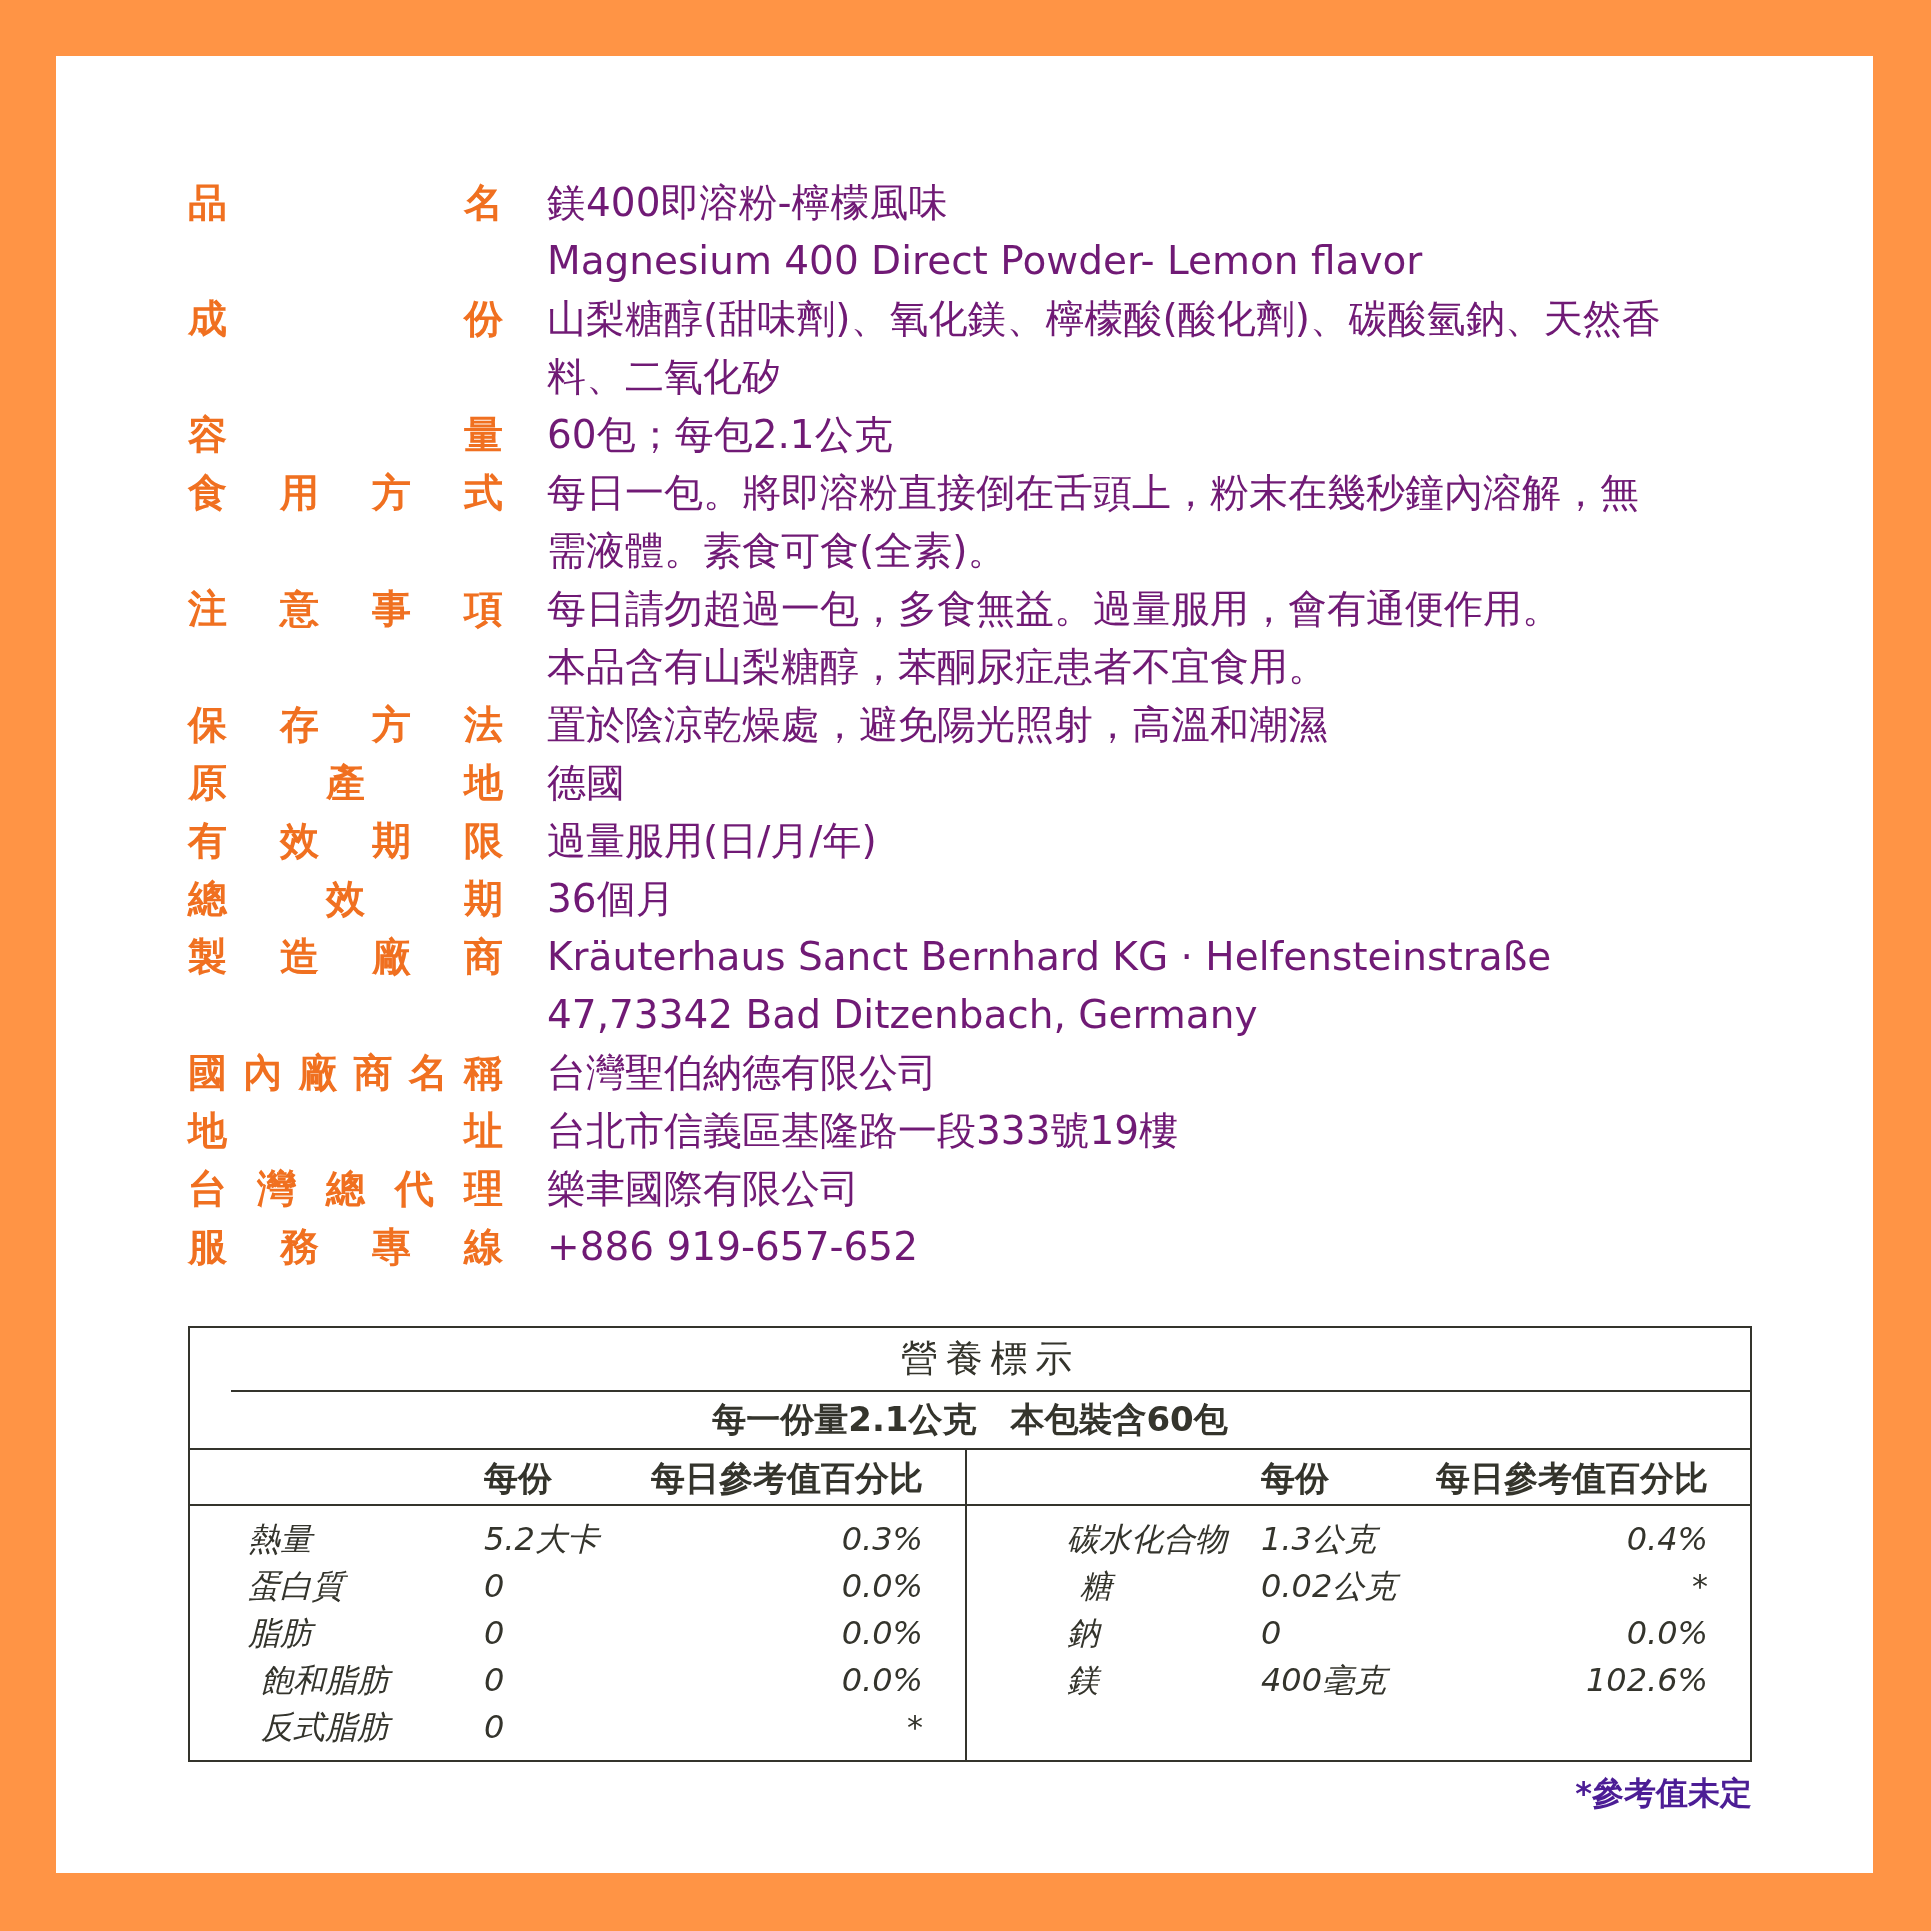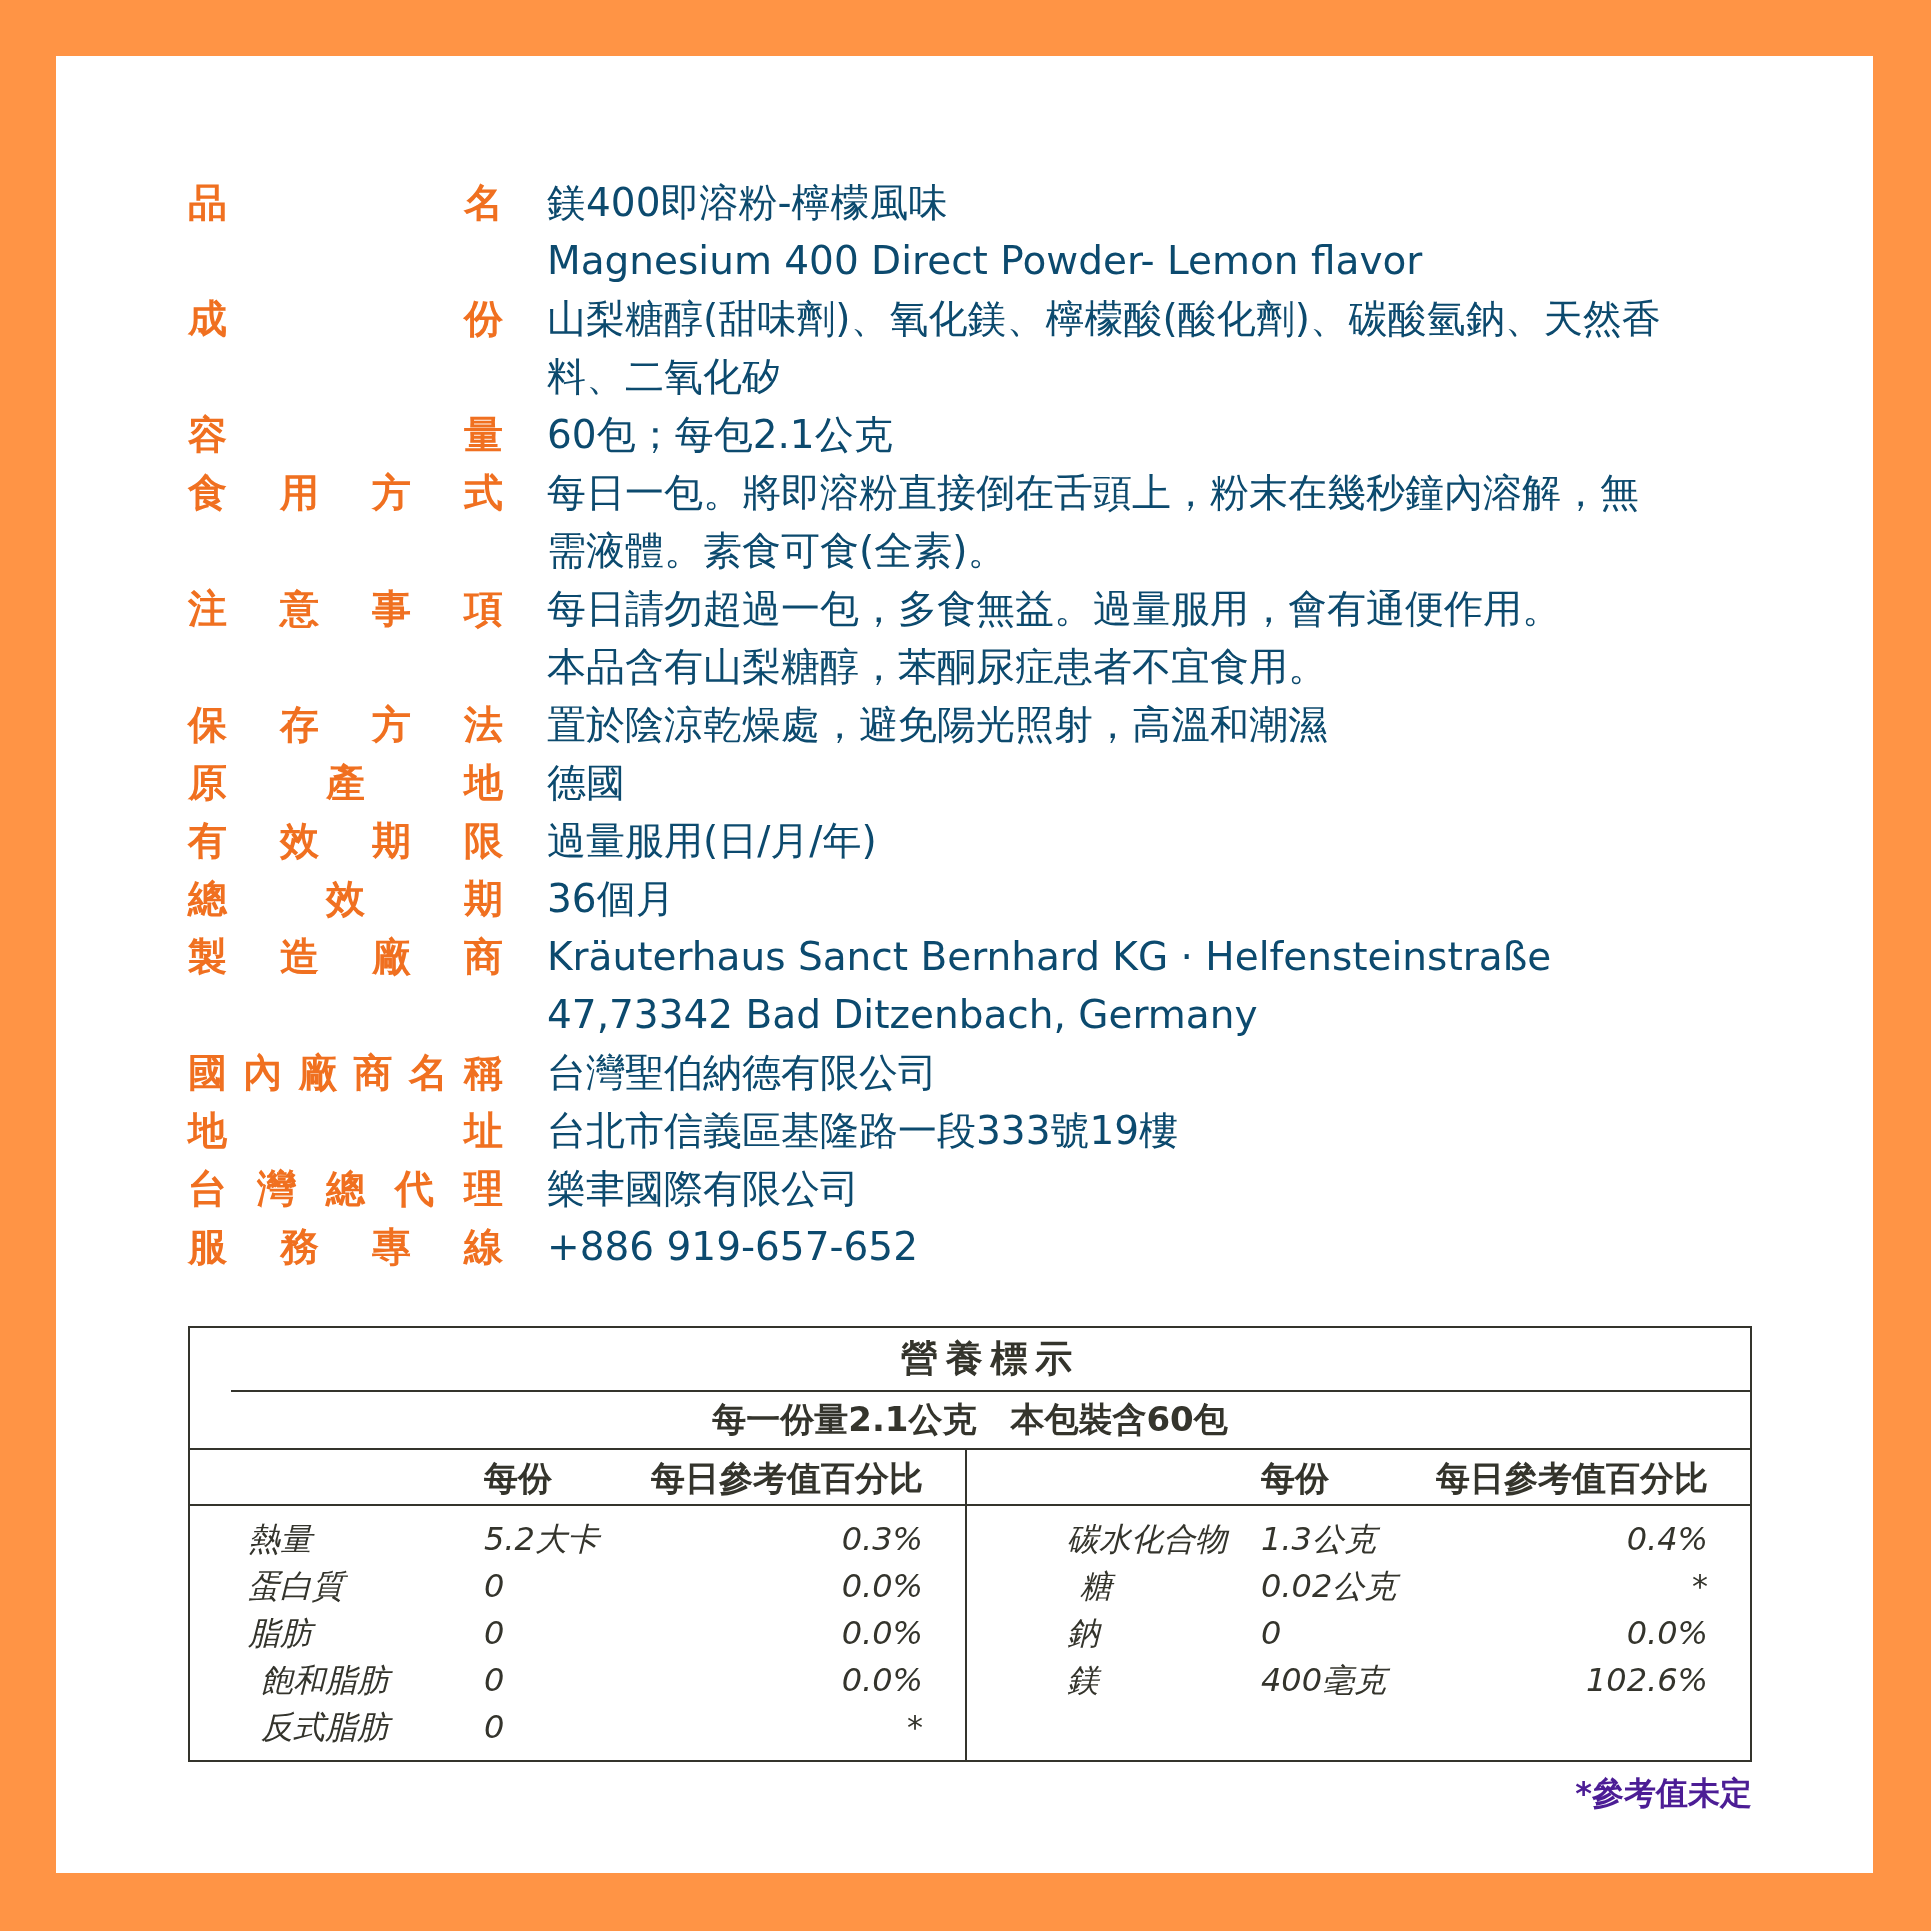--- a/index.html
+++ b/index.html
@@ -11,31 +11,31 @@
     position:absolute; left:56px; top:56px; width:1817px; height:1817px; background:#ffffff;
   }
   .info { position:absolute; left:188px; top:174px; width:1574px; }
   .row { display:flex; align-items:flex-start; }
   .lbl {
     width:315px; flex:0 0 315px; color:#f07020; font-size:39px; font-weight:bold;
     line-height:58px; height:58px; display:flex; justify-content:space-between;
     margin-right:44px;
   }
   .lbl span { display:inline-block; }
-  .val { flex:1; color:#0c4a6e; font-size:39px; line-height:58px; }
+  .val { flex:1; color:#701a75; font-size:39px; line-height:58px; }
   .val div { white-space:nowrap; }
 
   .ntable {
     position:absolute; left:188px; top:1326px; width:1564px; height:436px;
     border:2.9px solid #34342c; box-sizing:border-box; color:#34342c;
   }
   .nt-title {
     height:64px; border-bottom:2.9px solid #34342c; box-sizing:border-box;
     display:flex; align-items:center; justify-content:center;
-    font-size:37px; font-weight:bold; letter-spacing:7.7px;margin-left:41px;
+    font-size:37px; font-weight:normal; letter-spacing:7.7px;margin-left:41px;
   }
   .nt-serving {
     height:58px; border-bottom:2.9px solid #34342c; box-sizing:border-box;
     display:flex; align-items:center; justify-content:center;
     font-size:34px; font-weight:bold;
   }
   .nt-serving span { margin:0 17px; }
   .nt-grid { position:absolute; left:0; right:0; top:122px; bottom:0; display:flex; }
   .nt-half { width:50%; position:relative; box-sizing:border-box;text-align:right; }
   .nt-half.left { border-right:2.9px solid #34342c; width:777px; flex:0 0 777px; }

